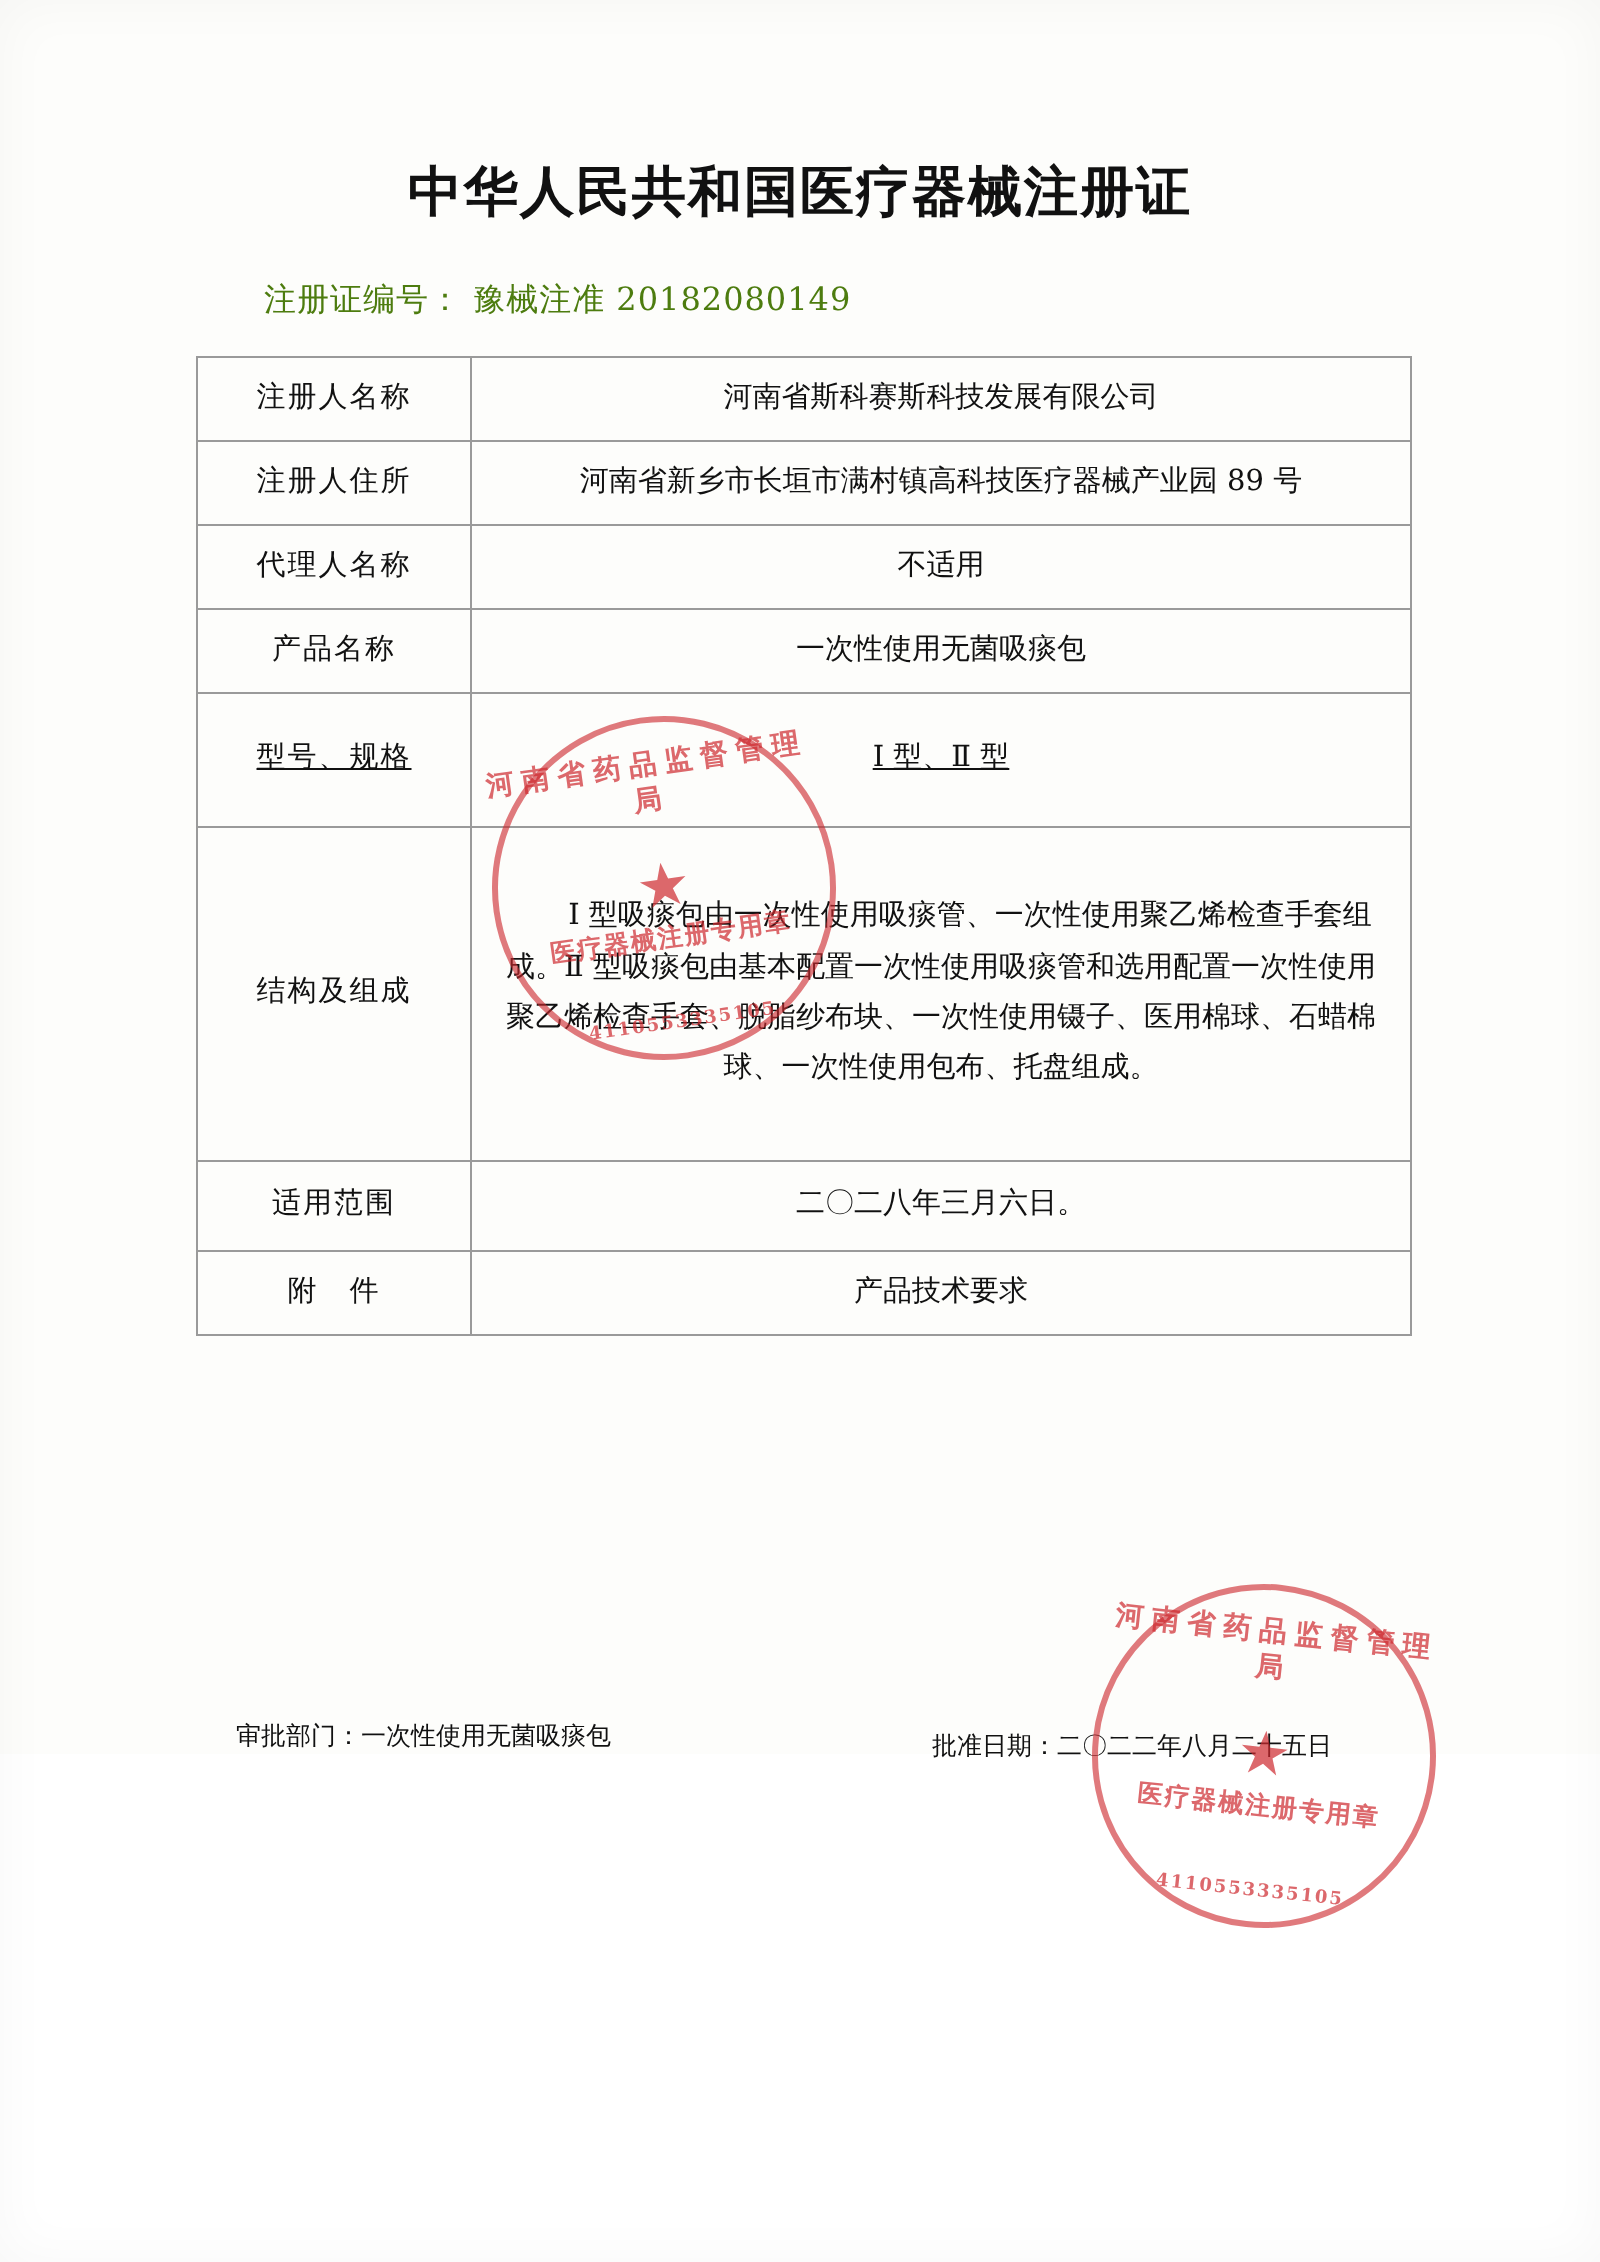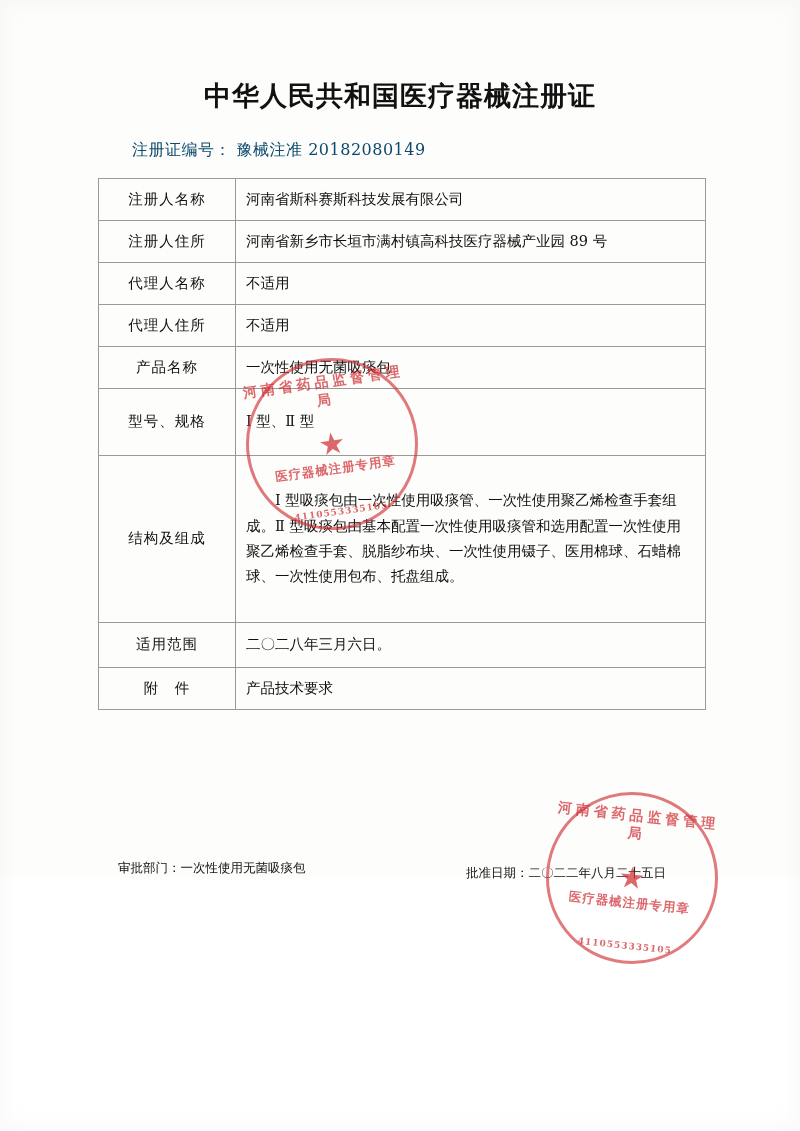--- a/index.html
+++ b/index.html
@@ -33,21 +33,21 @@
     font-size: 27px;
     letter-spacing: 1px;
     color: #111;
   }
   .reg-number {
     position: absolute;
     left: 132px;
     top: 140px;
     font-family: "DejaVu Serif", "Liberation Serif", serif;
     font-size: 16px;
-    color: #0c4a6e;
+    color: #4d7c0f;
     letter-spacing: 0.5px;
   }
   table.cert {
     position: absolute;
     left: 98px;
     top: 178px;
     width: 608px;
     border-collapse: collapse;
     table-layout: fixed;
     padding-left: 13px;
@@ -61,25 +61,25 @@
     vertical-align: middle;
     line-height: 1.75;
   }
   td.label {
     width: 116px;
     text-align: center;
     letter-spacing: 1px;
     white-space: nowrap;
   }
   td.value {
-    text-align: left;
+    text-align: center;
   }
   .row-name td, .row-addr td, .row-prod td, .row-agent td,
   .row-agentaddr td, .row-pname td { height: 41px; }
-  .row-model td { height: 66px; }
+  .row-model td { height: 66px; text-decoration: underline; }
   .row-struct td { height: 166px; }
   .row-scope td { height: 44px; }
   .row-attach td, .row-other td, .row-remark td { height: 41px; }
   .struct-text {
     text-indent: 2em;
     line-height: 1.85;
     padding: 4px 2px 4px 4px;
   }
   .label-spaced {
     letter-spacing: 6px;
@@ -188,24 +188,20 @@
         <td class="value">河南省斯科赛斯科技发展有限公司</td>
       </tr>
       <tr class="row-addr">
         <td class="label">注册人住所</td>
         <td class="value">河南省新乡市长垣市满村镇高科技医疗器械产业园 89 号</td>
       </tr>
       <tr class="row-agent">
         <td class="label">代理人名称</td>
         <td class="value">不适用</td>
       </tr>
-      <tr class="row-agentaddr">
-        <td class="label">代理人住所</td>
-        <td class="value">不适用</td>
-      </tr>
       <tr class="row-pname">
         <td class="label">产品名称</td>
         <td class="value">一次性使用无菌吸痰包</td>
       </tr>
       <tr class="row-model">
         <td class="label">型号、规格</td>
         <td class="value">Ⅰ 型、Ⅱ 型</td>
       </tr>
       <tr class="row-struct">
         <td class="label">结构及组成</td>

